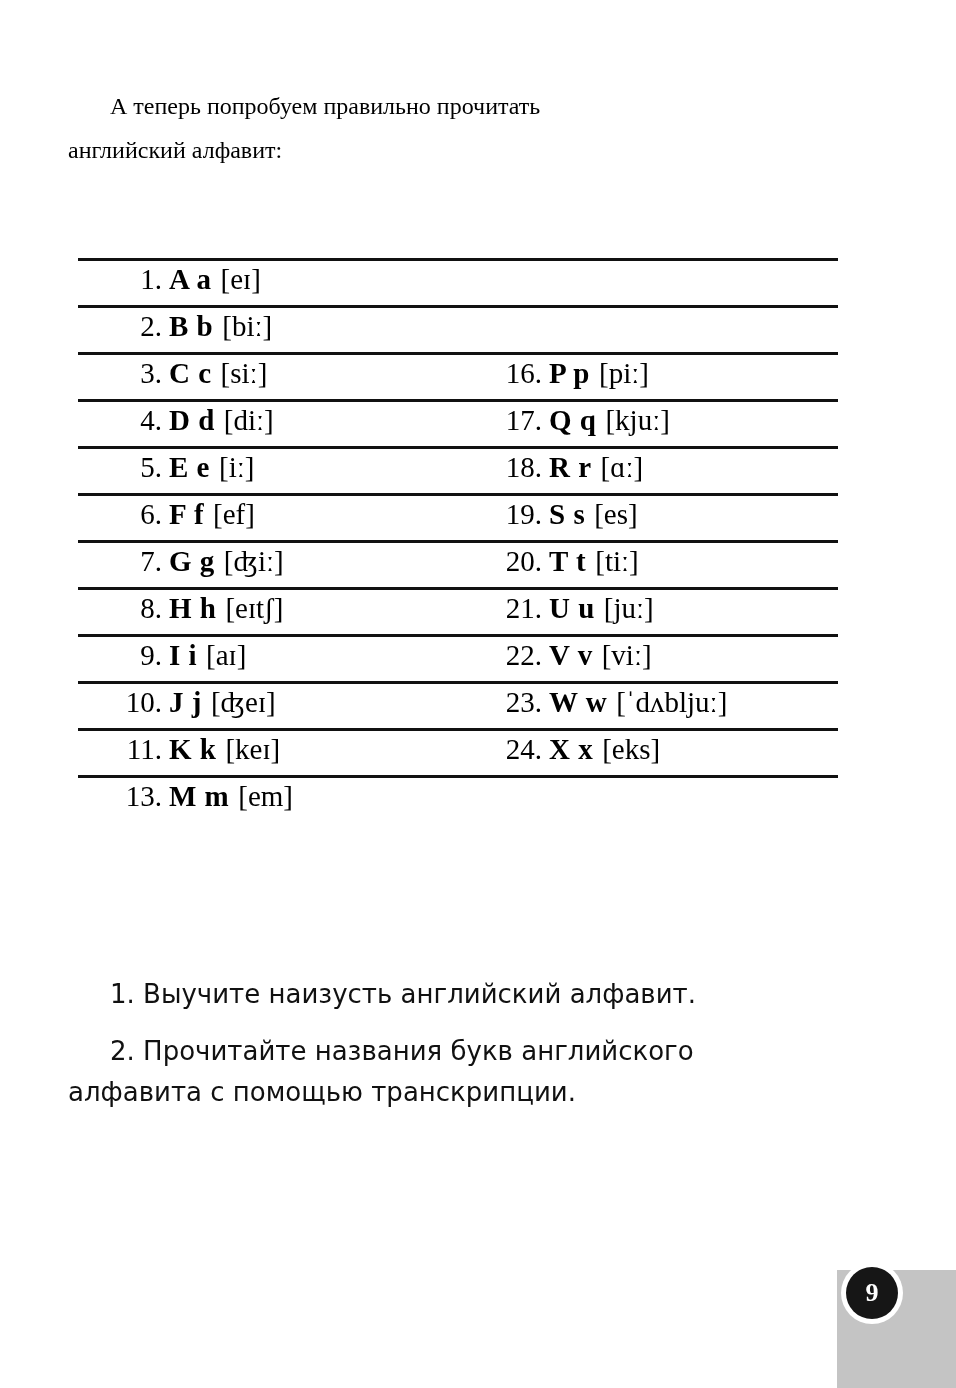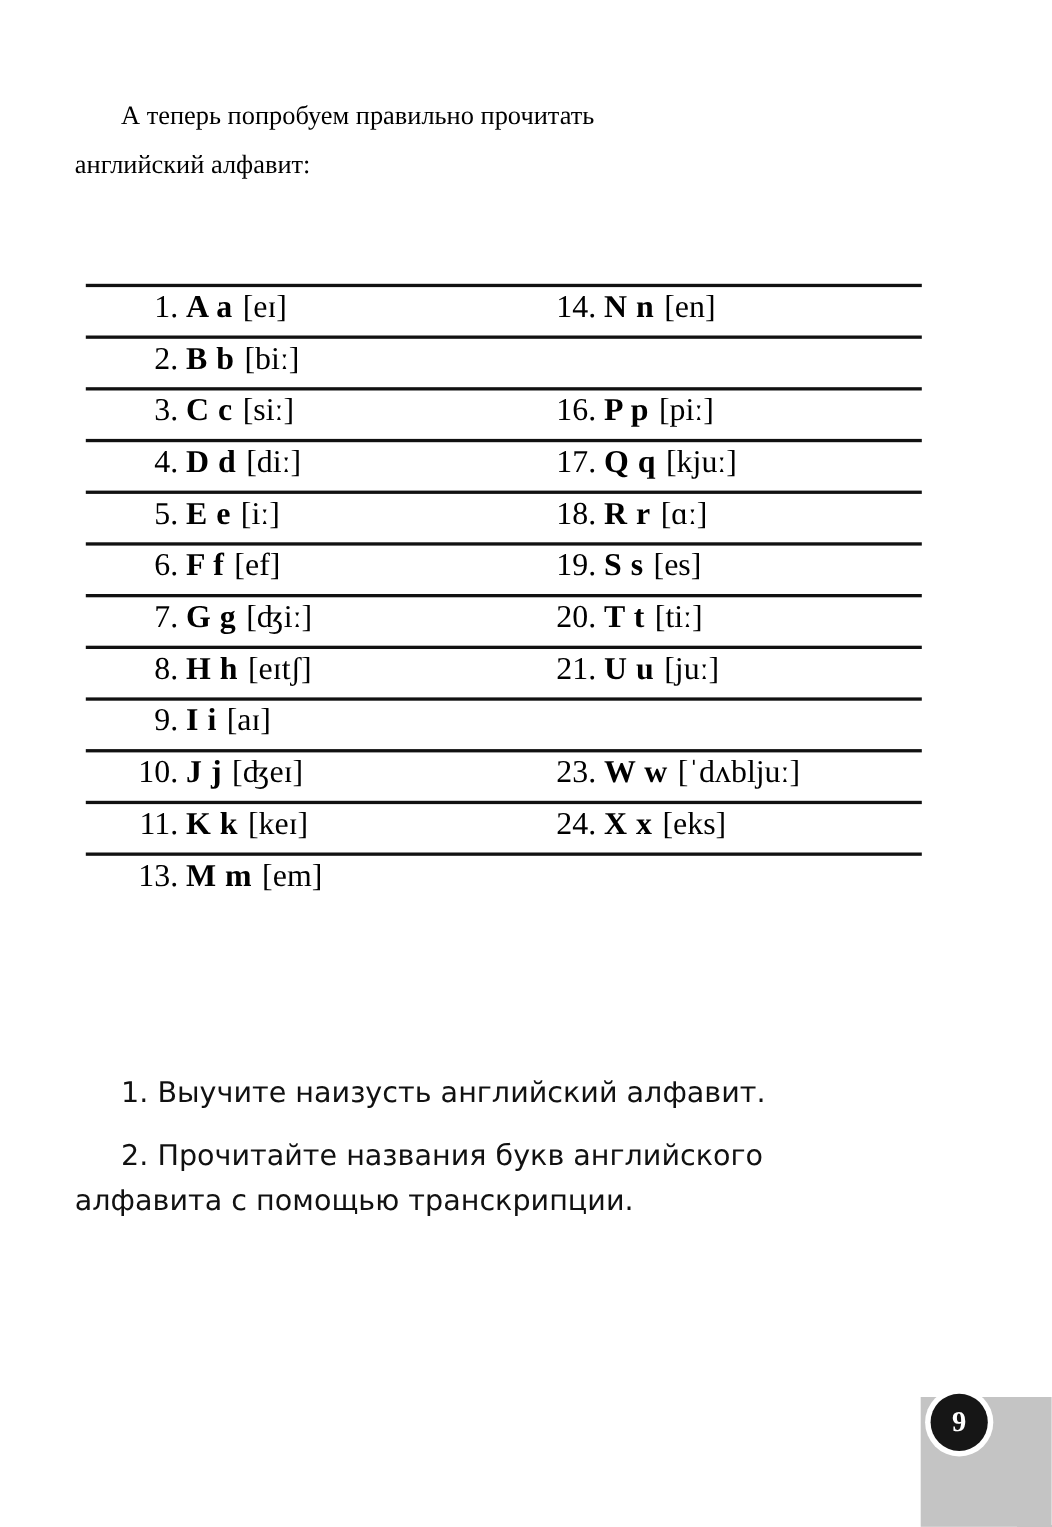--- a/index.html
+++ b/index.html
@@ -198,25 +198,20 @@
   </div>
 
   <div class="alphabet">
 
     <div class="alpha-row">
       <div class="alpha-cell left">
         <span class="num">1.</span>
         <span class="letters">A a</span>
         <span class="trans">[eɪ]</span>
       </div>
-      <div class="alpha-cell right">
-        <span class="num">14.</span>
-        <span class="letters">N n</span>
-        <span class="trans">[en]</span>
-      </div>
     </div>
 
     <div class="alpha-row">
       <div class="alpha-cell left">
         <span class="num">2.</span>
         <span class="letters">B b</span>
         <span class="trans">[biː]</span>
       </div>
     </div>
 
@@ -296,20 +291,25 @@
         <span class="letters">U u</span>
         <span class="trans">[juː]</span>
       </div>
     </div>
 
     <div class="alpha-row">
       <div class="alpha-cell left">
         <span class="num">9.</span>
         <span class="letters">I i</span>
         <span class="trans">[aɪ]</span>
+      </div>
+      <div class="alpha-cell right">
+        <span class="num">22.</span>
+        <span class="letters">V v</span>
+        <span class="trans">[viː]</span>
       </div>
     </div>
 
     <div class="alpha-row">
       <div class="alpha-cell left">
         <span class="num">10.</span>
         <span class="letters">J j</span>
         <span class="trans">[ʤeɪ]</span>
       </div>
       <div class="alpha-cell right">

